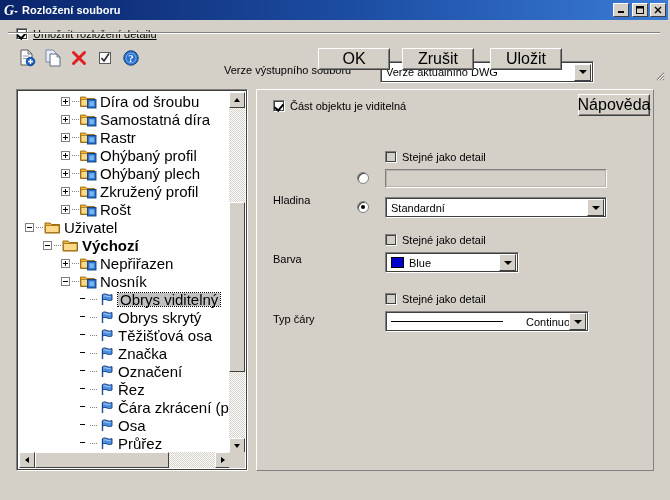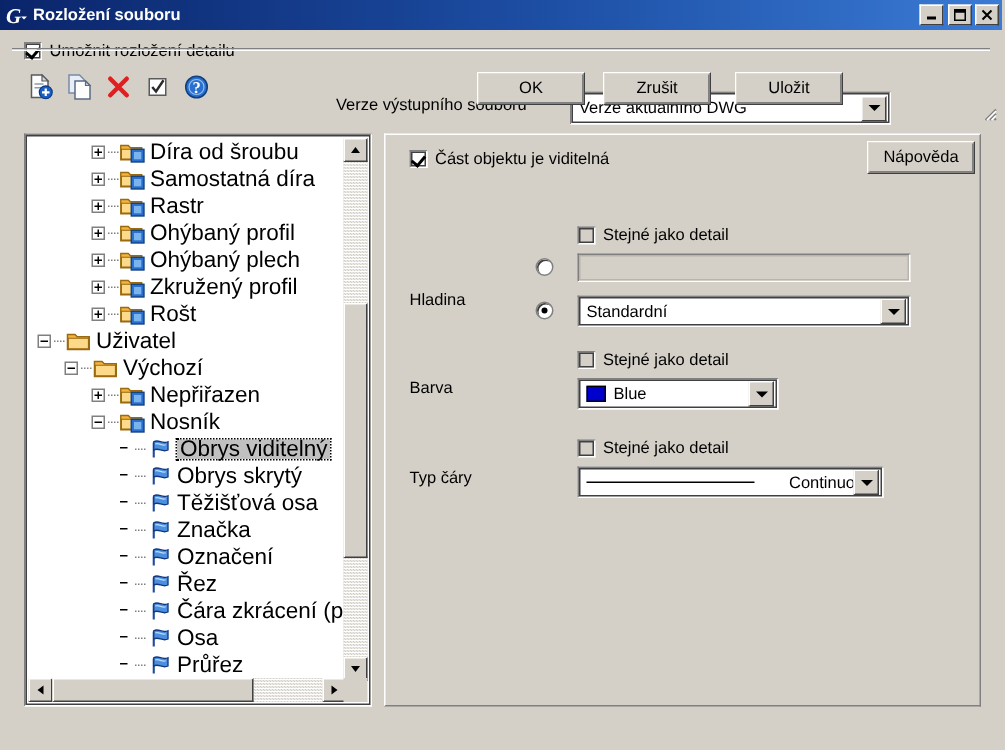--- a/index.html
+++ b/index.html
@@ -50,21 +50,21 @@
     display:flex;align-items:center;justify-content:center;
     font-size:9px; color:#000; line-height:1;
     font-family:"Liberation Sans", sans-serif;
     padding:0;
   }
   .winbtn.maxbtn { margin-left:1px; }
   .winbtn svg { display:block; }
   
   .client { position:relative; padding:0; }
   .topbar { padding:5px 0 0 0; position:relative; height:64px; }
-  .chk-row { display:flex; align-items:center; margin:3px 0 0 16px; }
+  .chk-row { display:flex; align-items:center; margin:3px 0 0 16px;text-decoration:underline; }
   .cbox {
     width:12px;height:12px;
     background:#fff;
     border:1px solid;
     border-color:#808080 #fff #fff #808080;
     outline:1px solid #404040;
     outline-offset:-2px;
     position:relative;
     flex:none;
   }
@@ -160,21 +160,21 @@
     width:1px; height:5px; background:#000;
   }
   .expander.none { border:none; background:none; }
   .dots {
     width:7px; height:1px; flex:none;
     border-top:1px dotted #808080;
     margin-right:1px;
   }
   .ico { width:17px;height:15px;flex:none;margin-right:3px; display:block; }
   .tlabel { font-size:15px; line-height:13px; }
-  .tlabel.bold { font-weight:normal; }
+  .tlabel.bold { font-weight:bold; }
   .tlabel.sel {
     background:#c0c0c0; color:#000;
     padding:0 2px; outline:1px dotted #000;
   }
   
   .vsb {
     position:absolute; right:2px; top:2px;
     width:16px; height:362px;
     background:#d4d0c8;
   }
@@ -254,21 +254,21 @@
   .btnbar { position:absolute; left:0; right:0; bottom:0; height:54px; }
   .sep { position:absolute; left:8px; right:8px; top:2px; height:2px;
          border-top:1px solid #808080; border-bottom:1px solid #fff; }
   .btn {
     position:absolute; top:18px;
     width:72px;height:22px;
     background:#d4d0c8;
     border:1px solid;
     border-color:#fff #404040 #404040 #fff;
     font-family:"Liberation Sans", sans-serif;
-    font-size:11px;
+    font-size:16px;
     display:flex;align-items:center;justify-content:center;
     color:#000;
     padding:0;
   }
   .btn .inner { border:1px solid; border-color:#d4d0c8 #808080 #808080 #d4d0c8;
                 width:100%;height:100%;display:flex;align-items:center;justify-content:center; }
   .grip { position:absolute; right:3px; bottom:3px; width:12px;height:12px; }
 </style>
 </head>
 <body>

